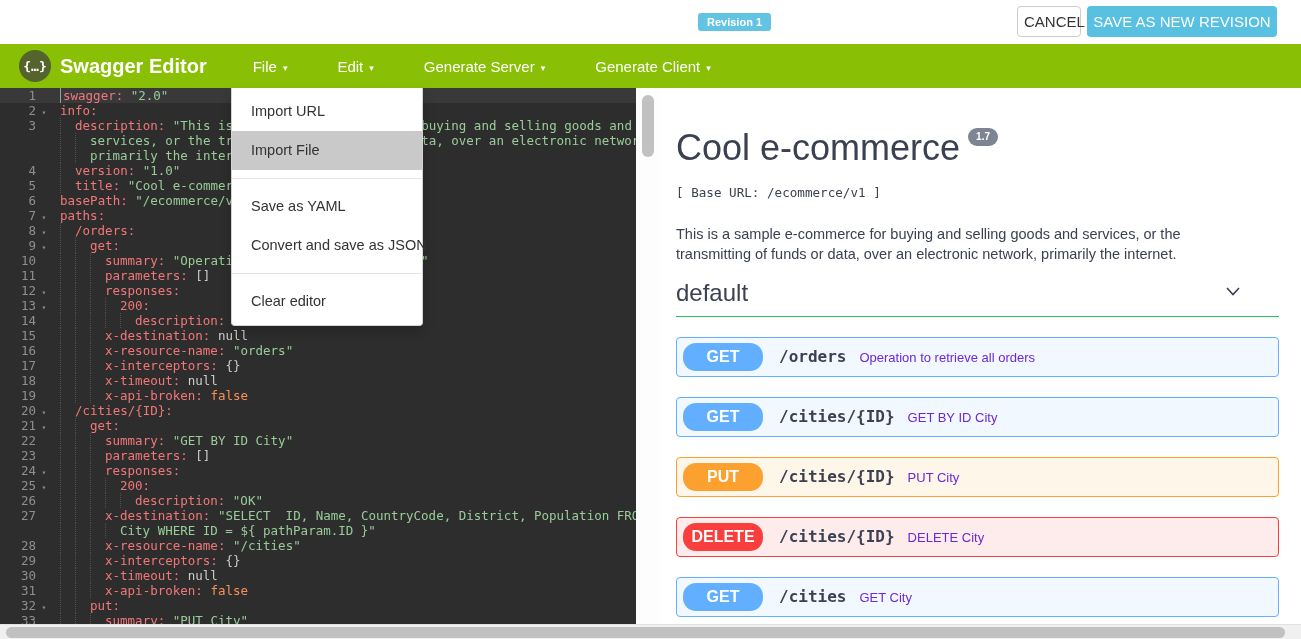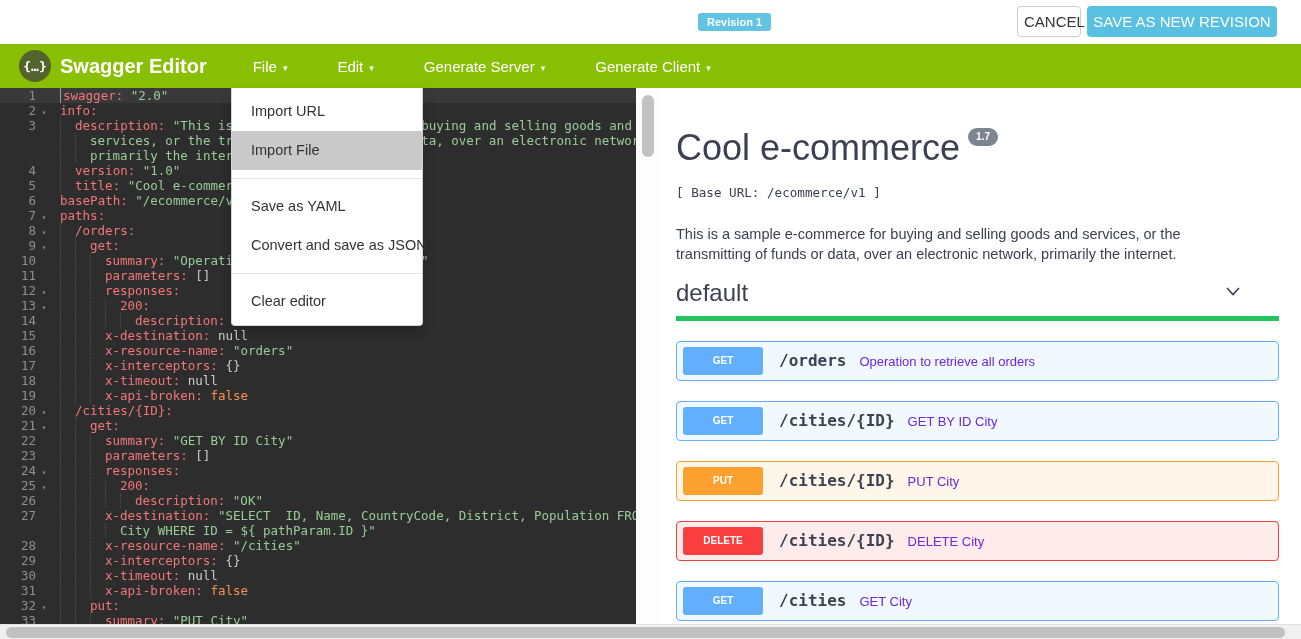--- a/index.html
+++ b/index.html
@@ -57,31 +57,31 @@
 
   
   .rpanel{position:absolute;left:660px;top:88px;width:641px;height:551px;background:#fff;overflow:hidden;}
   .rcontent{padding:38px 22px 0 16px;}
   .api-title{font-size:36px;font-weight:400;color:#3b4151;margin:0 0 0 0;line-height:1.2;}
   .ver-badge{display:inline-block;background:#7d8492;color:#fff;font-size:10px;font-weight:bold;
              border-radius:57px;padding:3px 8px;vertical-align:top;position:relative;top:2px;margin-left:8px;}
   .base-url{font-family:"DejaVu Sans Mono",monospace;font-size:12.6px;color:#3b4151;margin-top:16px;}
   .api-desc{font-size:14.5px;color:#3b4151;line-height:1.38;margin-top:24px;width:565px;}
   .tag-header{display:flex;align-items:center;justify-content:space-between;
-              padding-bottom:9px;border-bottom:5px solid #22c55e;cursor:pointer;}
+              padding-bottom:9px;border-bottom:1px solid #22c55e;cursor:pointer;}
   .tag-title{font-size:24px;color:#3b4151;}
   .tag-arrow{margin-right:36px;}
   .oplist{margin-top:8px;}
   .op{display:flex;align-items:center;height:38px;border:1px solid;border-radius:4px;
       margin-top:20px;padding:0 0 0 6px;cursor:pointer;}
   .op.get{border-color:#61affe;background:#f1f8ff;}
   .op.put{border-color:#fca130;background:#fff6ea;}
   .op.delete{border-color:#f93e3e;background:#feebeb;}
-  .op-badge{width:80px;height:28px;line-height:28px;text-align:center;border-radius:3px;
-            color:#fff;font-size:10px;font-weight:bold;}
+  .op-badge{width:80px;height:28px;line-height:28px;text-align:center;border-radius:13px;
+            color:#fff;font-size:16px;font-weight:bold;}
   .op.get .op-badge{background:#61affe;}
   .op.put .op-badge{background:#fca130;}
   .op.delete .op-badge{background:#f93e3e;}
   .op-path{font-family:"DejaVu Sans Mono",monospace;font-size:16px;font-weight:bold;
            color:#3b4151;margin-left:16px;}
   .op-summary{font-size:13px;color:#6d28d9;margin-left:13px;padding-top:2px;}
 
   
   .hbar{position:absolute;left:0;bottom:0;width:100%;height:15px;background:#f0f0f0;
         border-top:1px solid #e2e2e2;z-index:60;box-sizing:border-box;}

